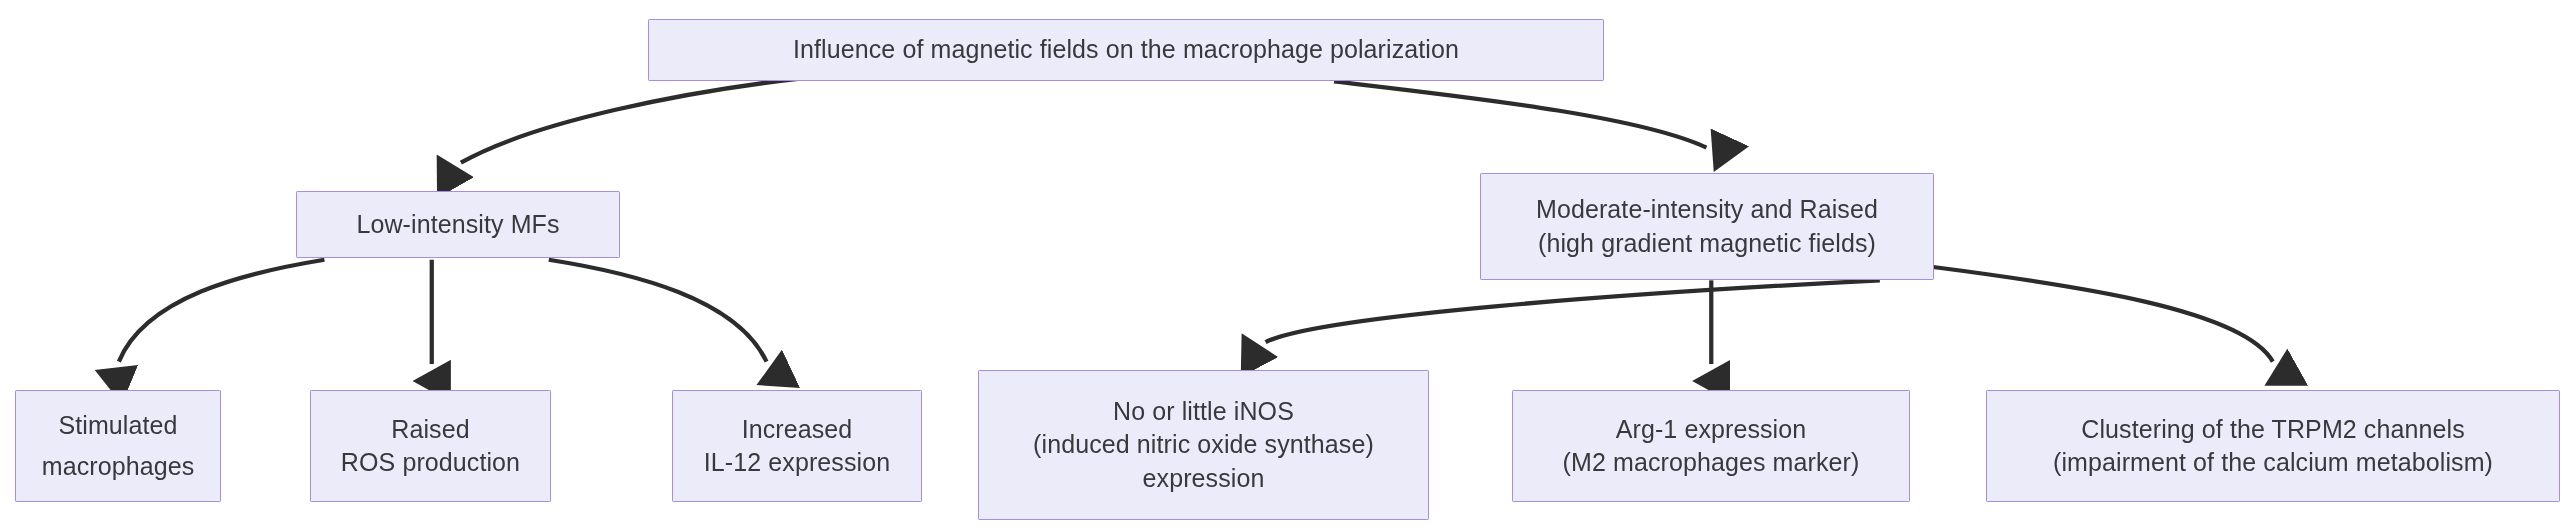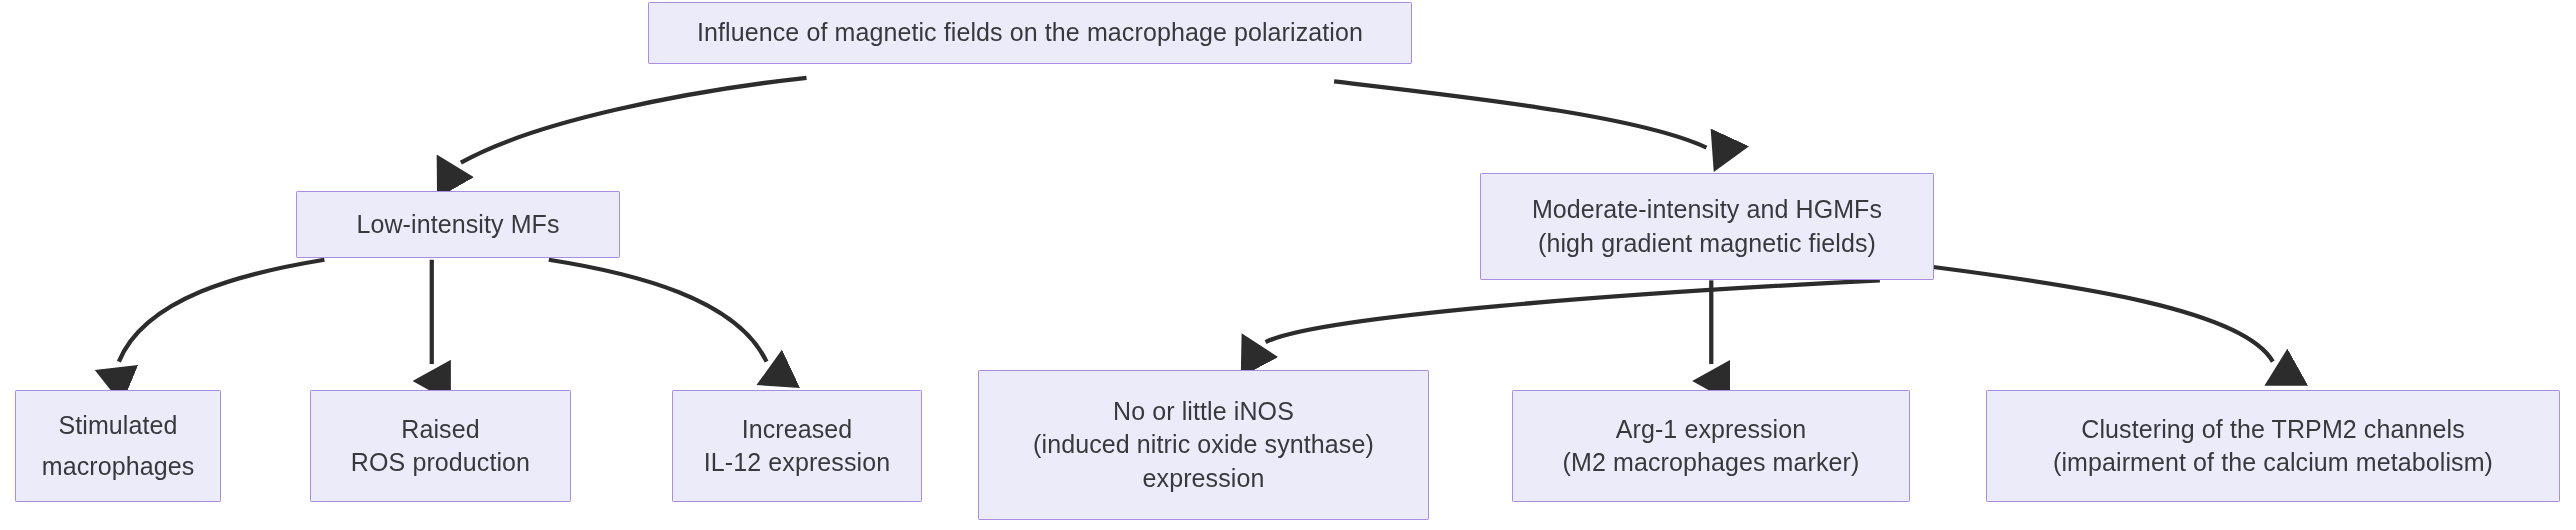--- a/index.html
+++ b/index.html
@@ -40,22 +40,22 @@
     text-align: center;
     line-height: 1.34;
     letter-spacing: 0.1px;
     white-space: nowrap;
   }
   .node .line {
     display: block;
   }
   .node-root {
     left: 648px;
-    top: 2px;
-    width: 764px;
+    top: 19px;
+    width: 956px;
     height: 62px;
     font-size: 25px;
   }
   .node-l2a {
     left: 296px;
     top: 191px;
     width: 324px;
     height: 67px;
     font-size: 25px;
   }
@@ -70,21 +70,21 @@
     top: 390px;
     height: 112px;
     font-size: 25px;
   }
   .node-leaf-tall {
     top: 370px;
     height: 150px;
     font-size: 25px;
   }
   .leaf-1 { left: 15px;   width: 206px; gap: 7px; }
-  .leaf-2 { left: 310px;  width: 261px; }
+  .leaf-2 { left: 310px;  width: 241px; }
   .leaf-3 { left: 672px; width: 250px; }
   .leaf-4 { left: 978px; width: 451px; }
   .leaf-5 { left: 1512px; width: 398px; }
   .leaf-6 { left: 1986px; width: 574px; }
 </style>
 </head>
 <body>
 
 <div id="canvas">
 
@@ -114,21 +114,21 @@
 
   <div class="node node-root">
     <span class="line">Influence of magnetic fields on the macrophage polarization</span>
   </div>
 
   <div class="node node-l2a">
     <span class="line">Low-intensity MFs</span>
   </div>
 
   <div class="node node-l2b">
-    <span class="line">Moderate-intensity and HGMFs</span>
+    <span class="line">Moderate-intensity and Raised</span>
     <span class="line">(high gradient magnetic fields)</span>
   </div>
 
   <div class="node node-leaf leaf-1">
     <span class="line">Stimulated</span>
     <span class="line">macrophages</span>
   </div>
 
   <div class="node node-leaf leaf-2">
     <span class="line">Raised</span>

